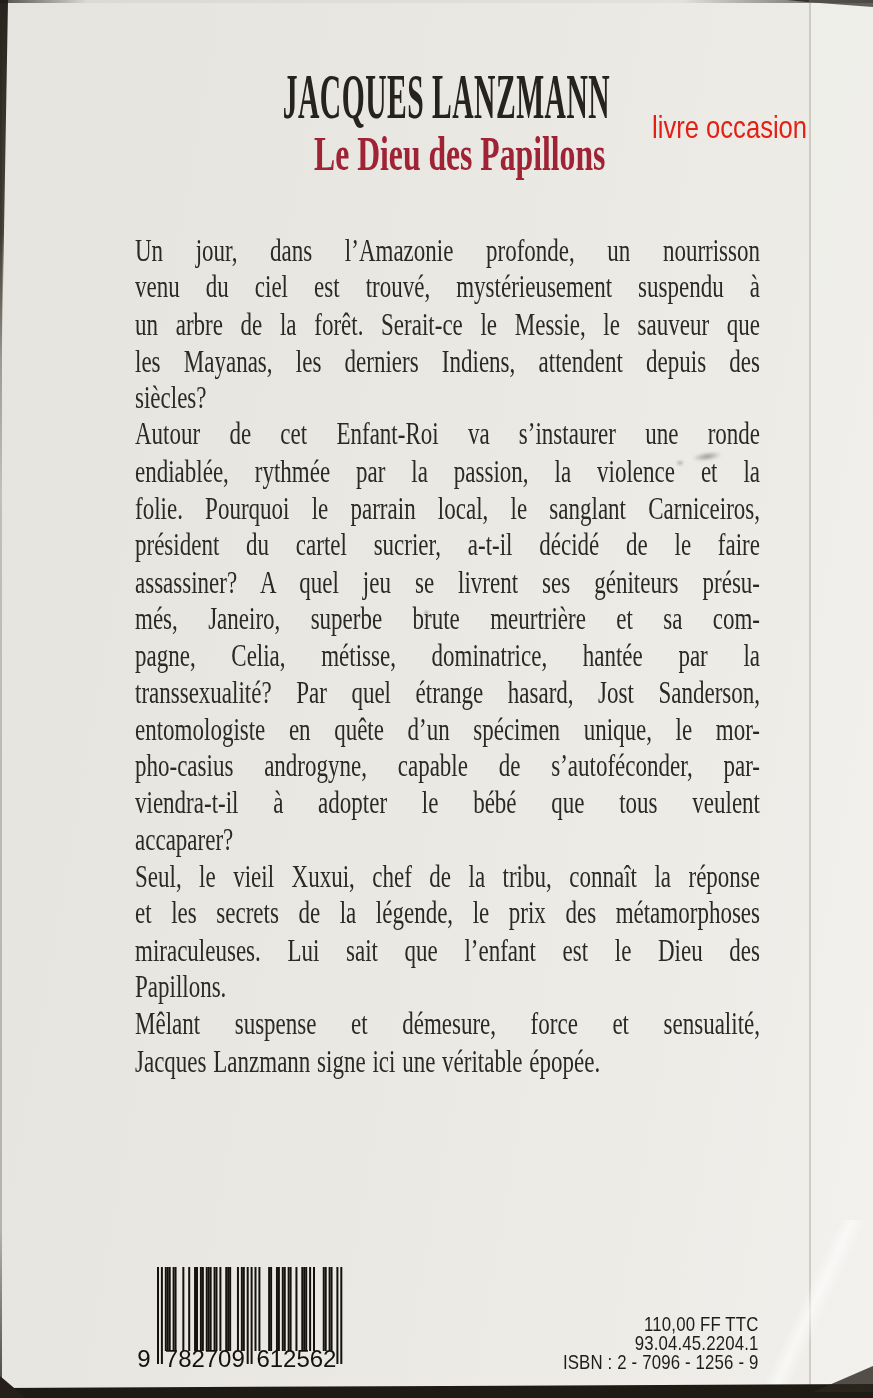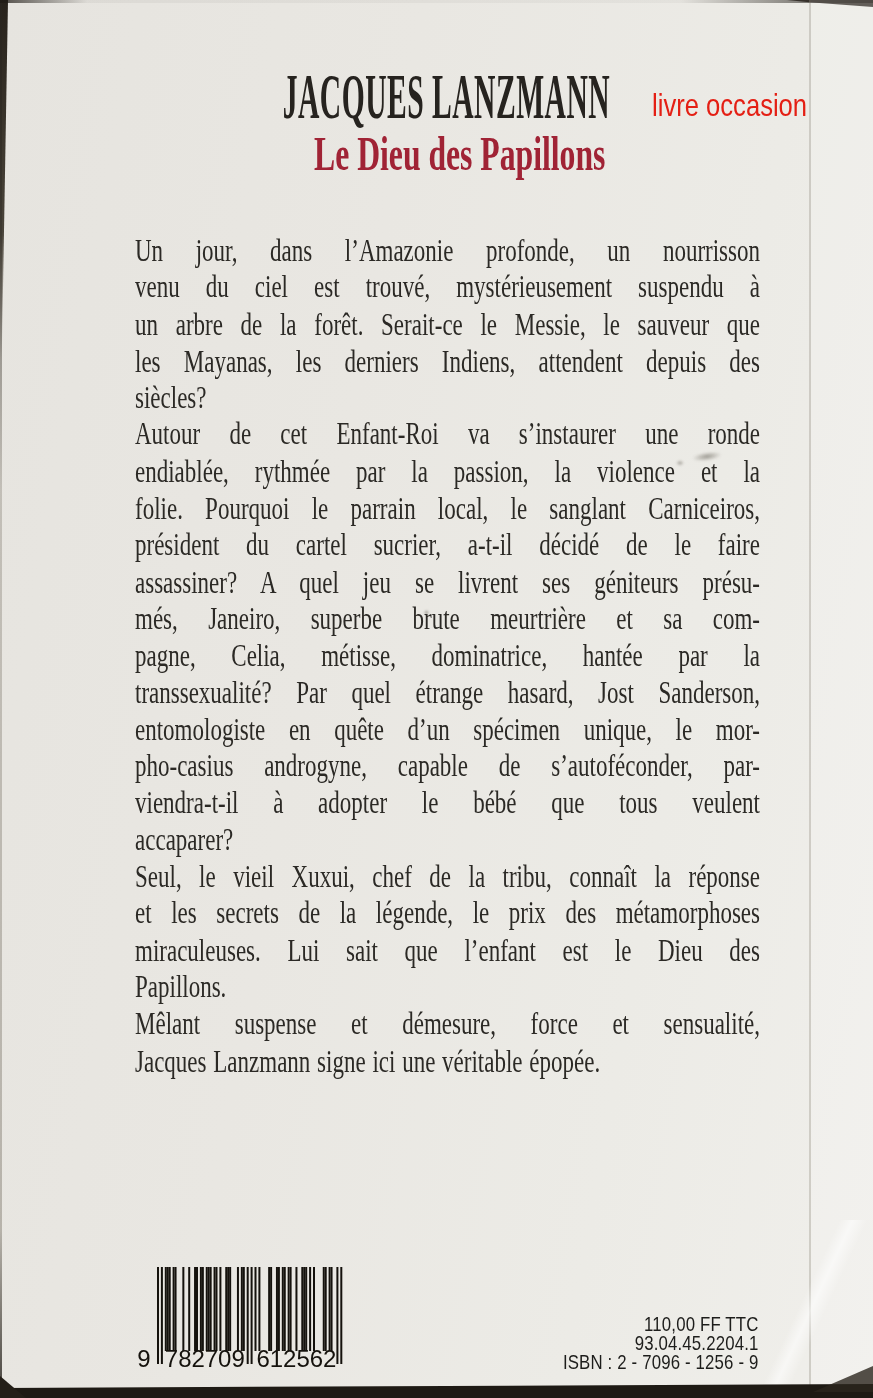--- a/index.html
+++ b/index.html
@@ -33,21 +33,21 @@
     background:radial-gradient(ellipse,rgba(90,85,75,.55),transparent 70%);transform:rotate(-8deg);}
   .smudge.s2{left:676px;top:460px;width:8px;height:6px;
     background:radial-gradient(ellipse,rgba(90,85,75,.5),transparent 70%);}
   .smudge.s3{left:424px;top:610px;width:5px;height:5px;
     background:radial-gradient(ellipse,rgba(80,75,65,.6),transparent 75%);}
   
   .author-line{position:absolute;top:66px;left:10px;width:100%;text-align:center;}
   .author-inner{display:inline-block;font-weight:bold;font-size:63px;line-height:63px;
     color:var(--author-ink,#26231f);letter-spacing:1px;white-space:nowrap;
     transform:scaleX(.47);transform-origin:50% 50%;}
-  .stamp{position:absolute;left:652px;top:87px;font-family:"Liberation Sans",sans-serif;
+  .stamp{position:absolute;left:652px;top:109px;font-family:"Liberation Sans",sans-serif;
     font-size:32px;line-height:36px;color:var(--stamp-red,#e41f14);}
   .stamp-inner{display:inline-block;transform:scaleX(.8);transform-origin:0 50%;white-space:nowrap;}
   .title-line{position:absolute;top:130px;left:23px;width:100%;text-align:center;}
   .title-inner{display:inline-block;font-weight:bold;font-size:48px;line-height:48px;
     color:var(--title-red,#a02335);white-space:nowrap;transform:scaleX(.66);transform-origin:50% 50%;}
   .body{position:absolute;left:135px;top:233px;width:625px;font-size:23px;line-height:26.3px;
     color:var(--body-ink,#2b2925);transform:scaleY(1.4);transform-origin:0 0;word-spacing:1px;}
   .bline{text-align:justify;text-align-last:justify;}
   .blast{text-align-last:left;}
   .barcode{position:absolute;left:136px;top:1267px;width:212px;height:102px;}

